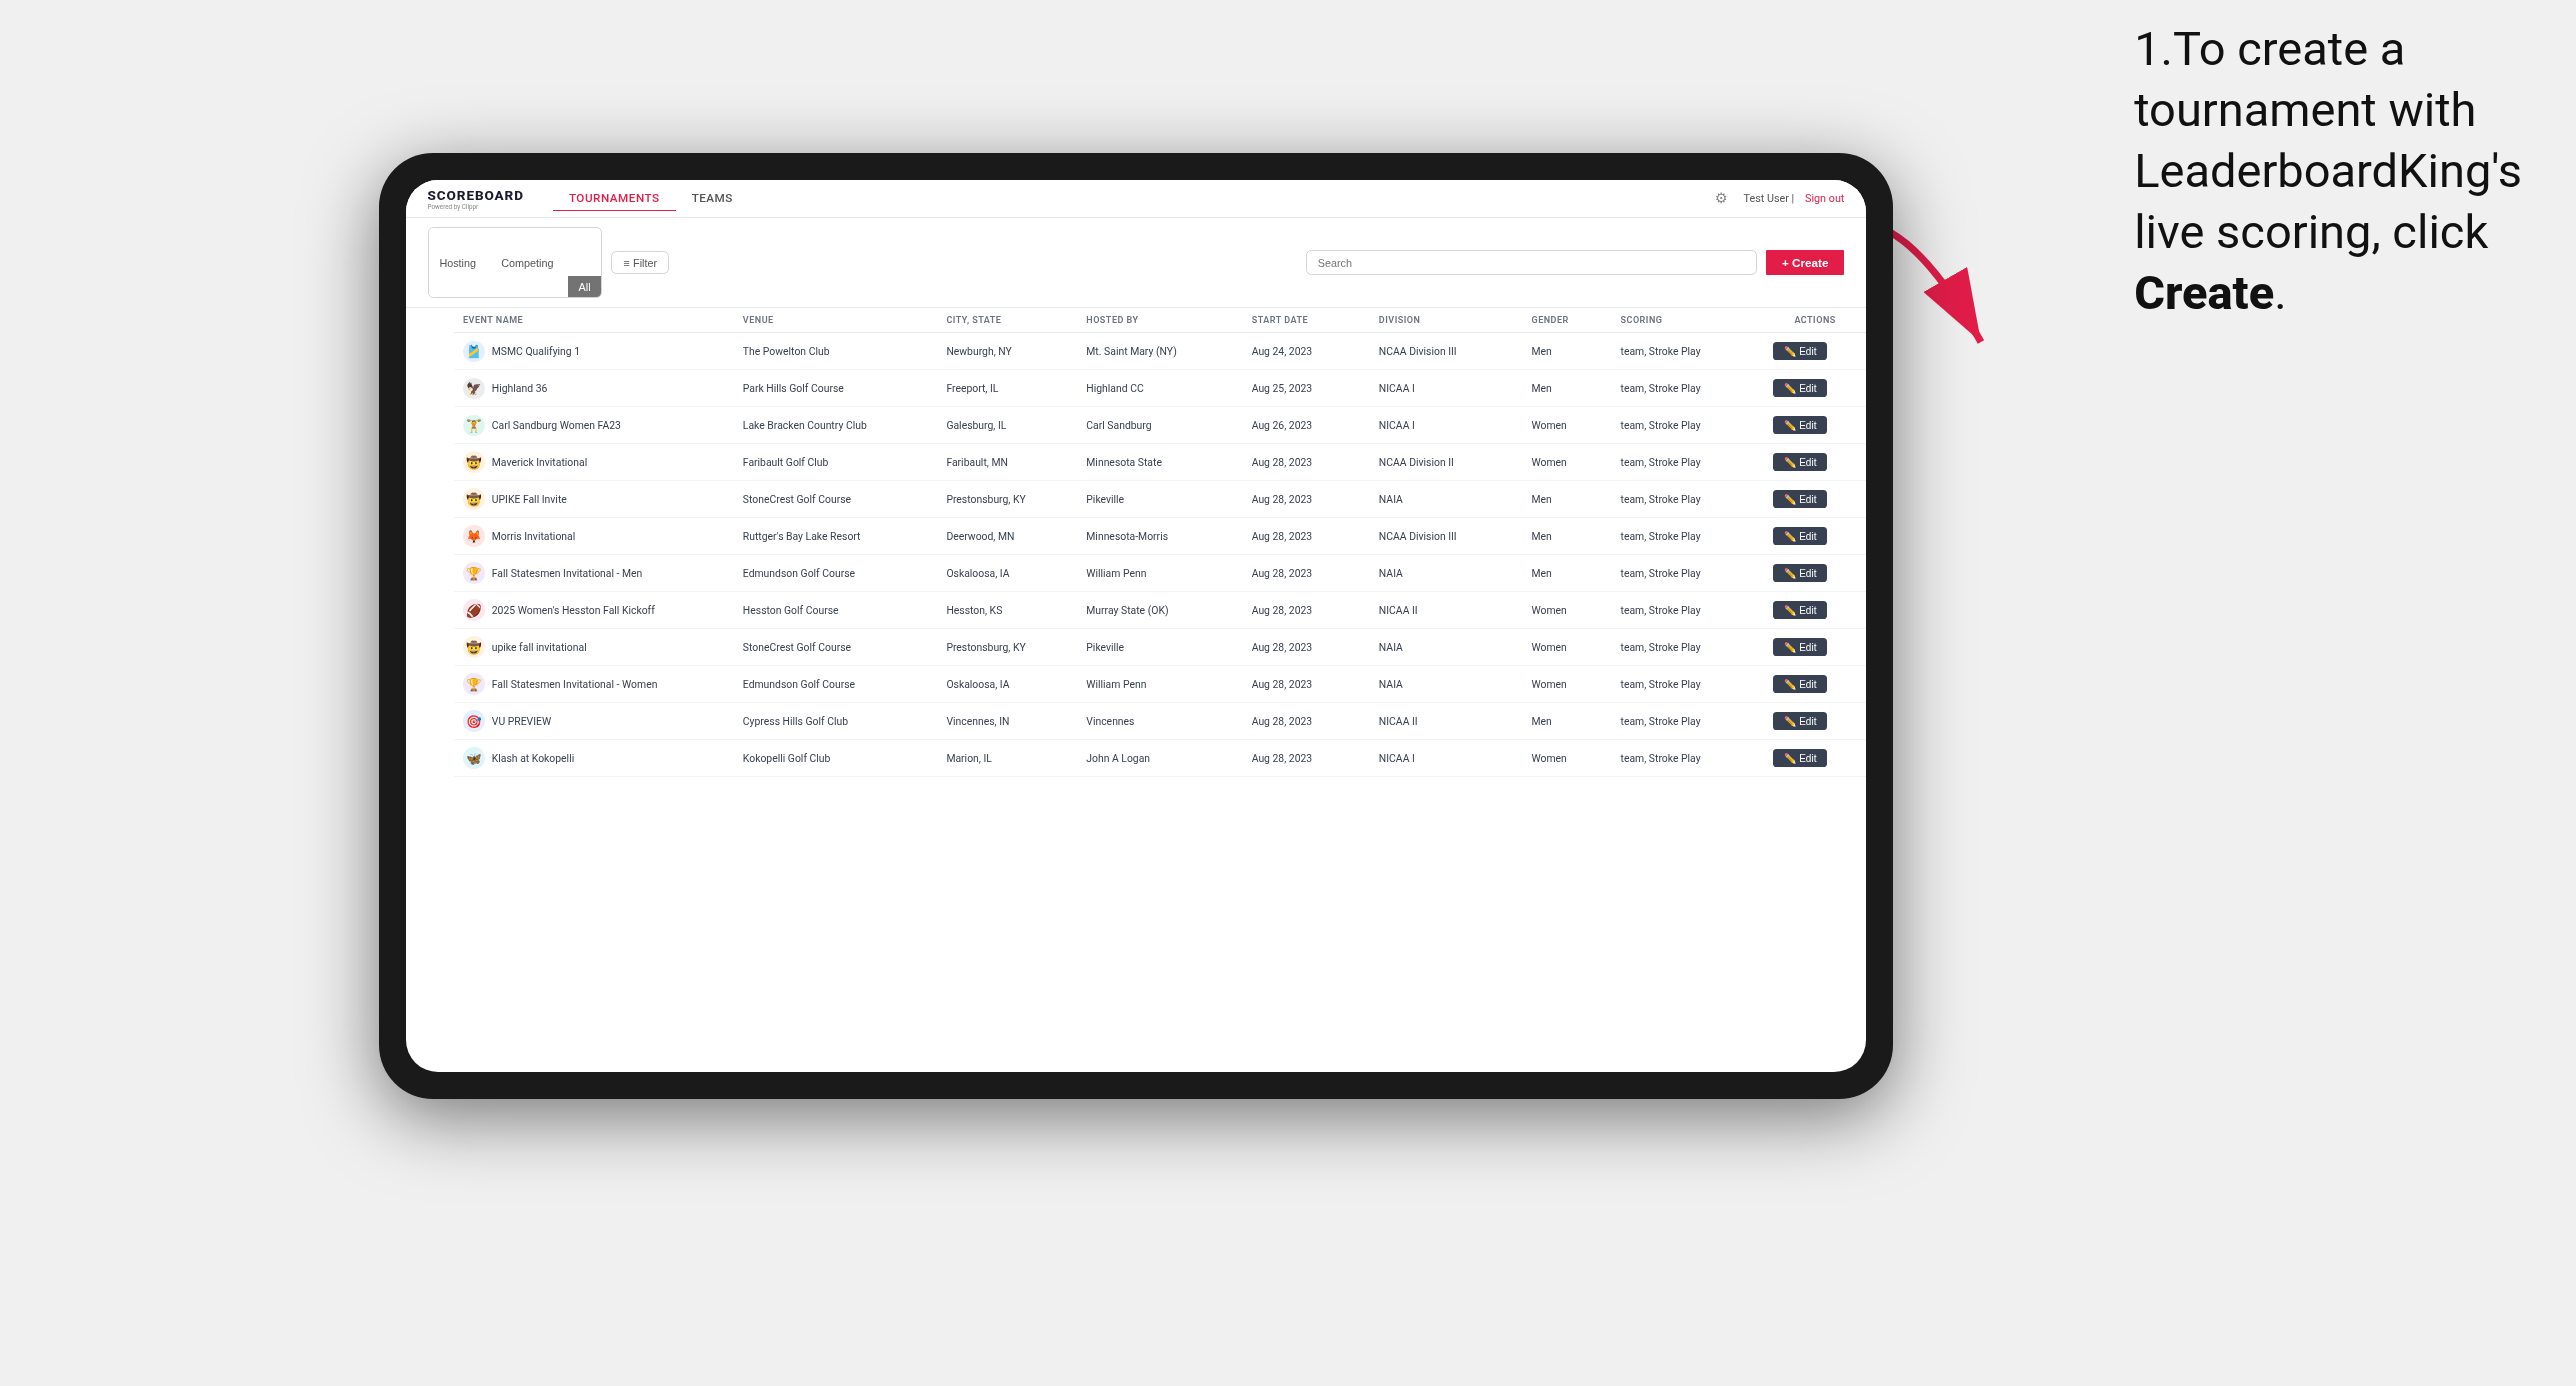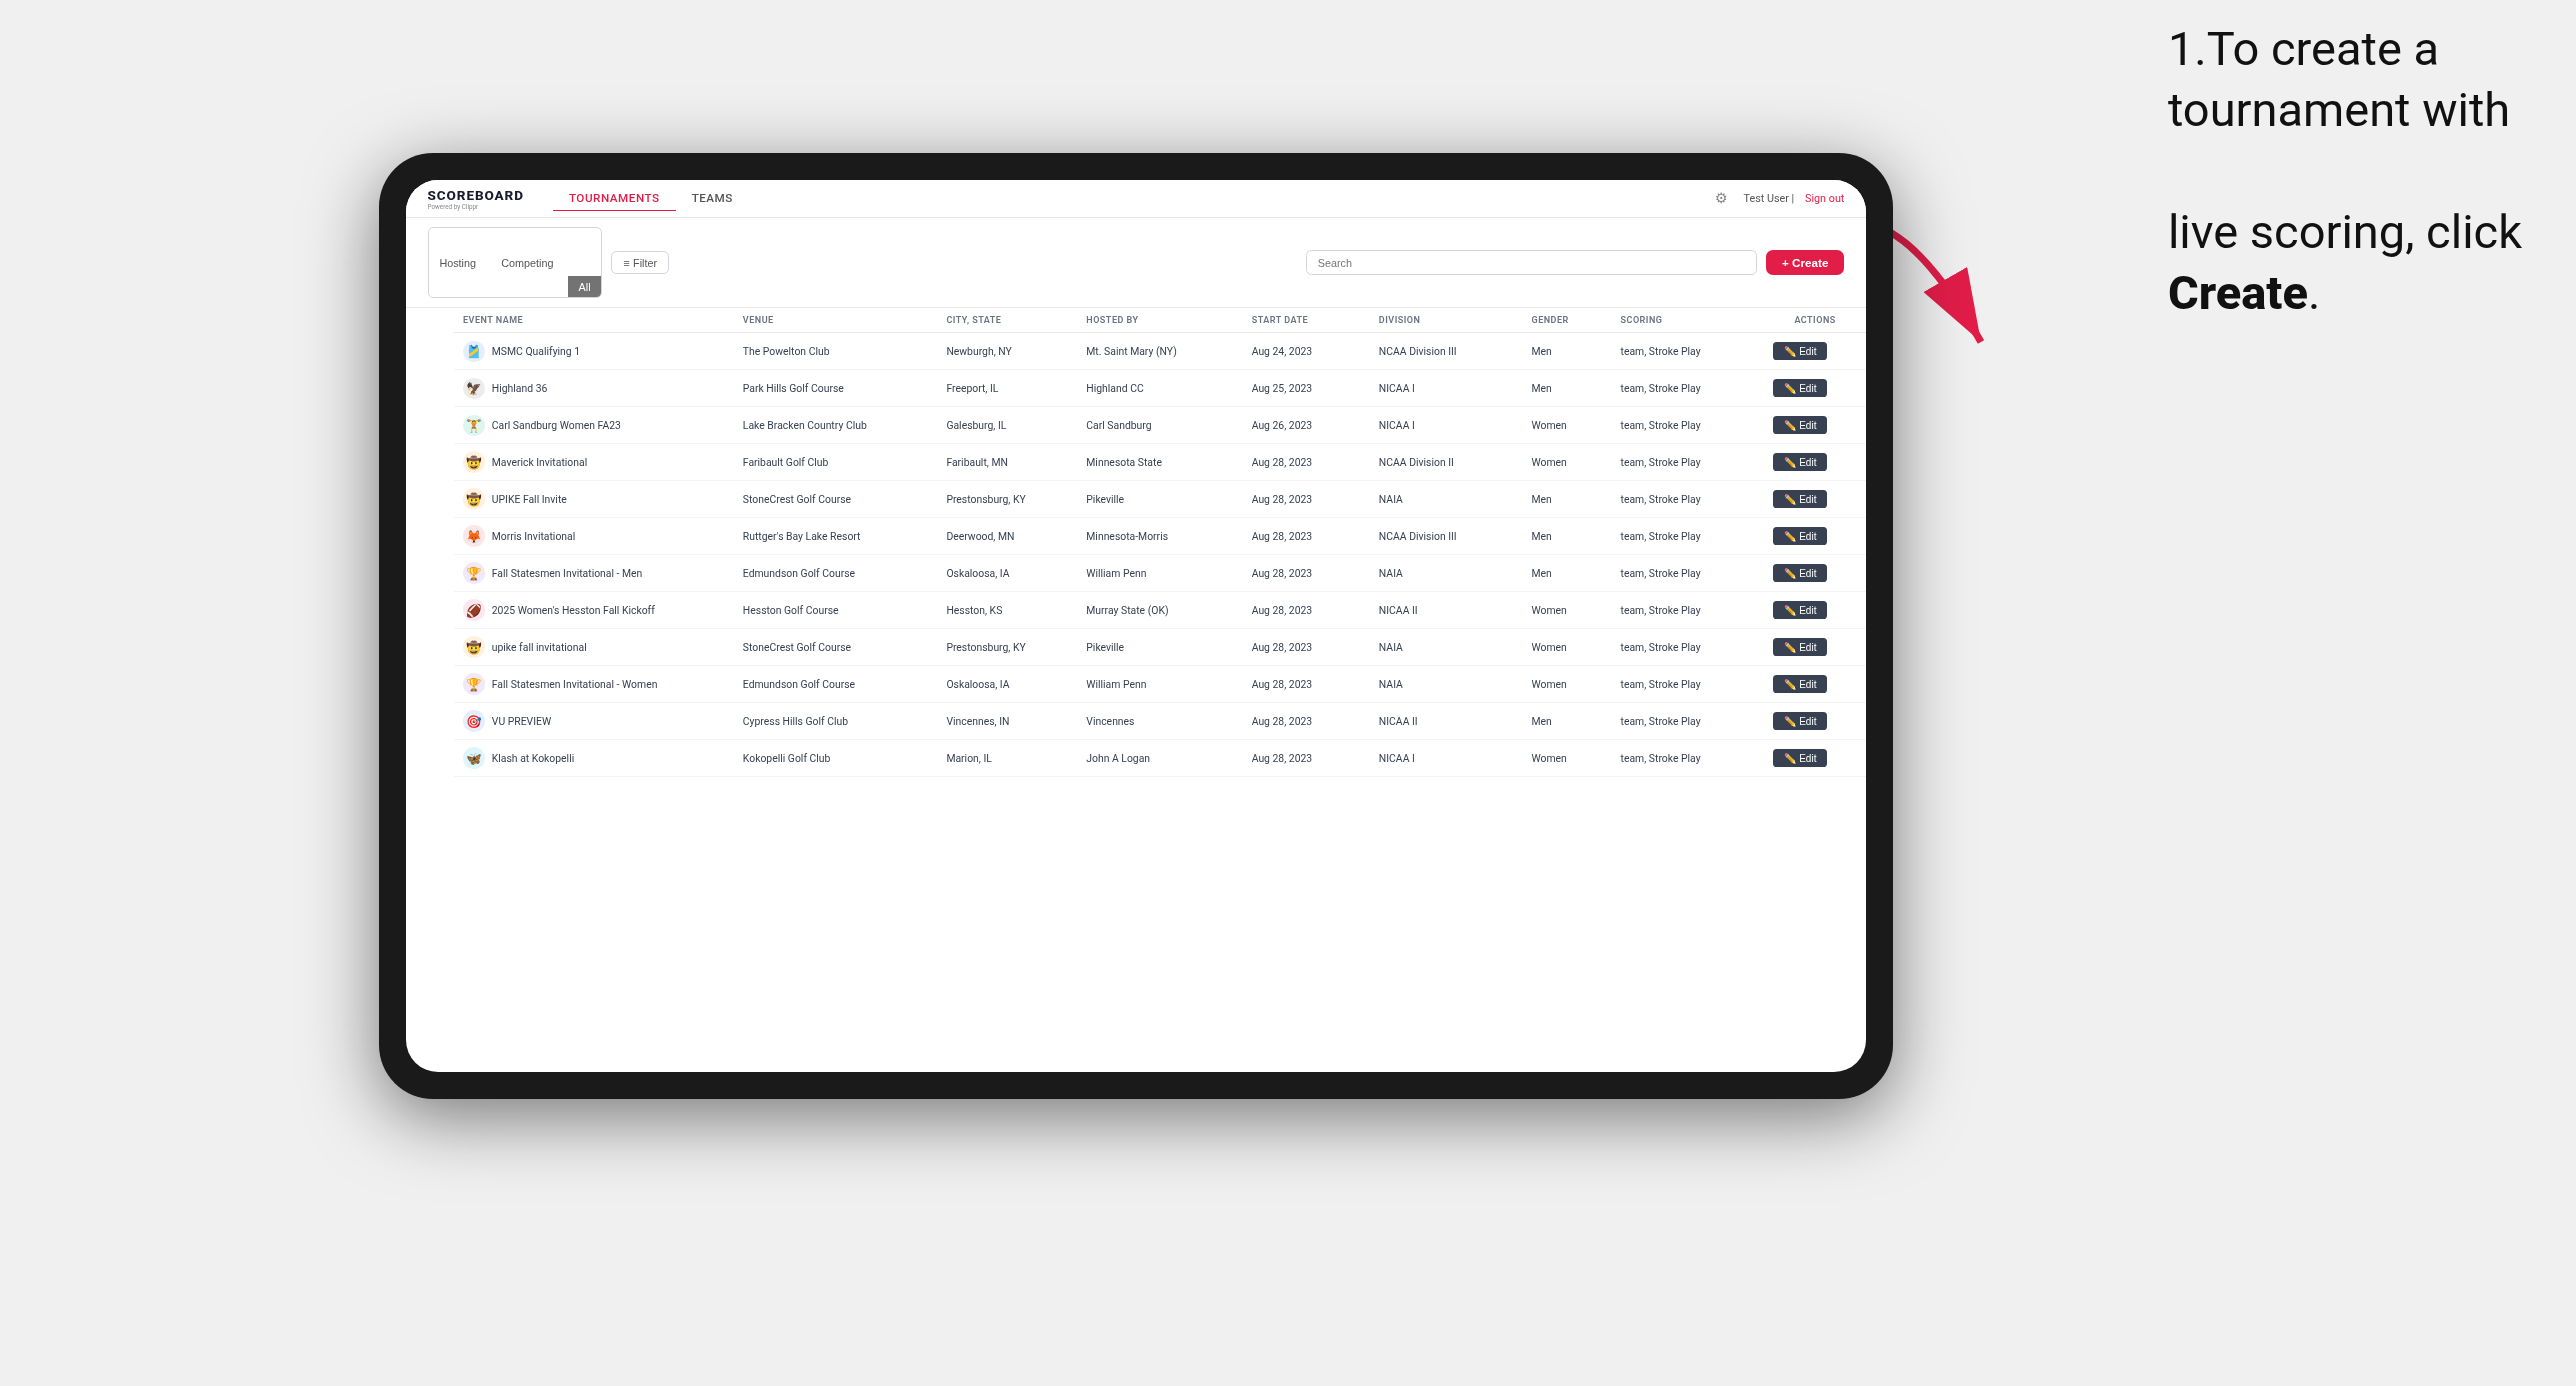--- a/index.html
+++ b/index.html
@@ -178,21 +178,21 @@
       border-radius: 5.4px;
       font-size: 10.8px;
       color: #555;
       outline: none;
     }
     .create-btn {
       padding: 6.3px 16px;
       background: #e11d48;
       color: #fff;
       border: none;
-      border-radius: 7px;
+      border-radius: 1px;
       font-size: 11.7px;
       font-weight: 600;
       cursor: pointer;
       display: flex;
       align-items: center;
       gap: 3.6px;
     }
 
     
     .table-container {
@@ -265,21 +265,21 @@
     .col-gender { width: 63px; }
     .col-scoring { width: 108px; }
     .col-actions { width: 72px; text-align: center; }
   </style>
 </head>
 <body>
 
 <div class="annotation">
   <span>1.To create a</span><br>
   <span>tournament with</span><br>
-  <br>
+  <span>LeaderboardKing's</span><br>
   <span>live scoring, click</span><br>
   <strong>Create</strong><span>.</span>
 </div>
 
 <svg class="arrow" viewBox="0 0 200 200" xmlns="http://www.w3.org/2000/svg">
   <defs>
     <marker id="arrowhead" markerWidth="10" markerHeight="7" refX="10" refY="3.5" orient="auto">
       <polygon points="0 0, 10 3.5, 0 7" fill="#e11d48"></polygon>
     </marker>
   </defs>

